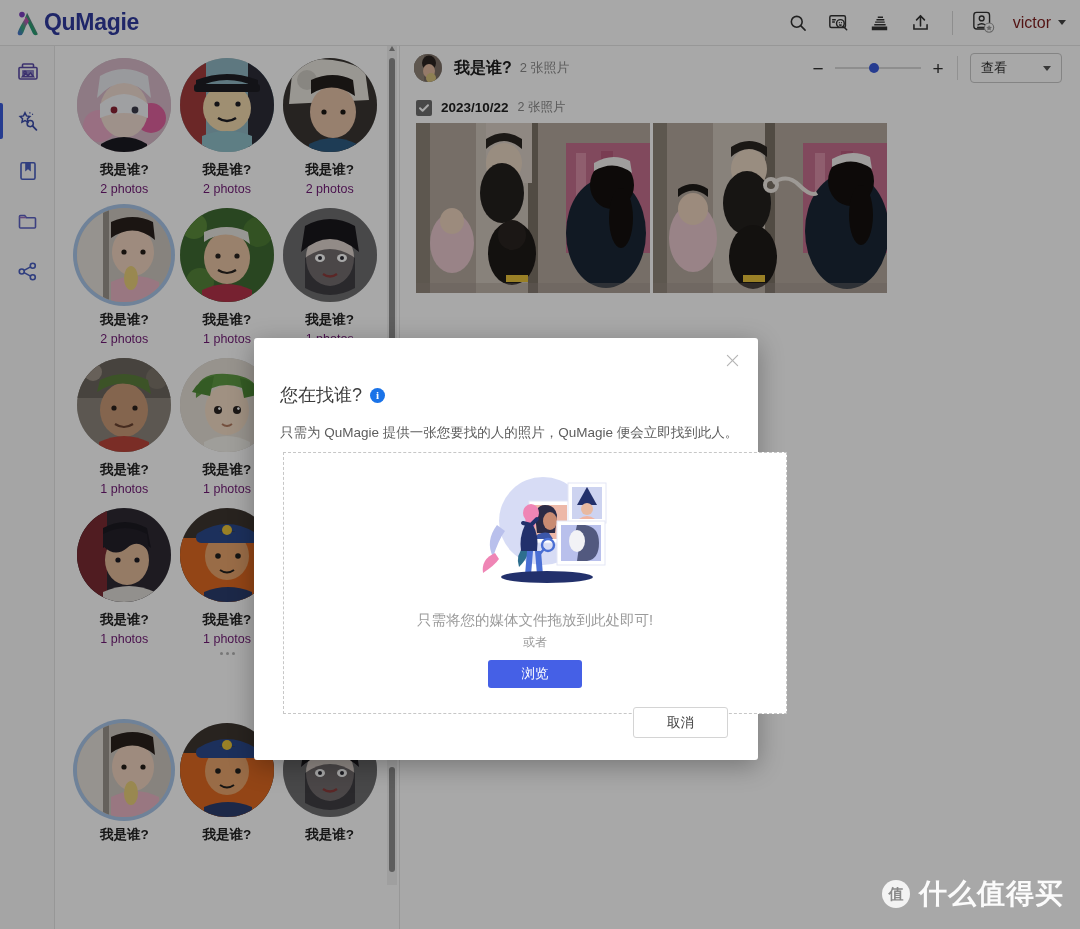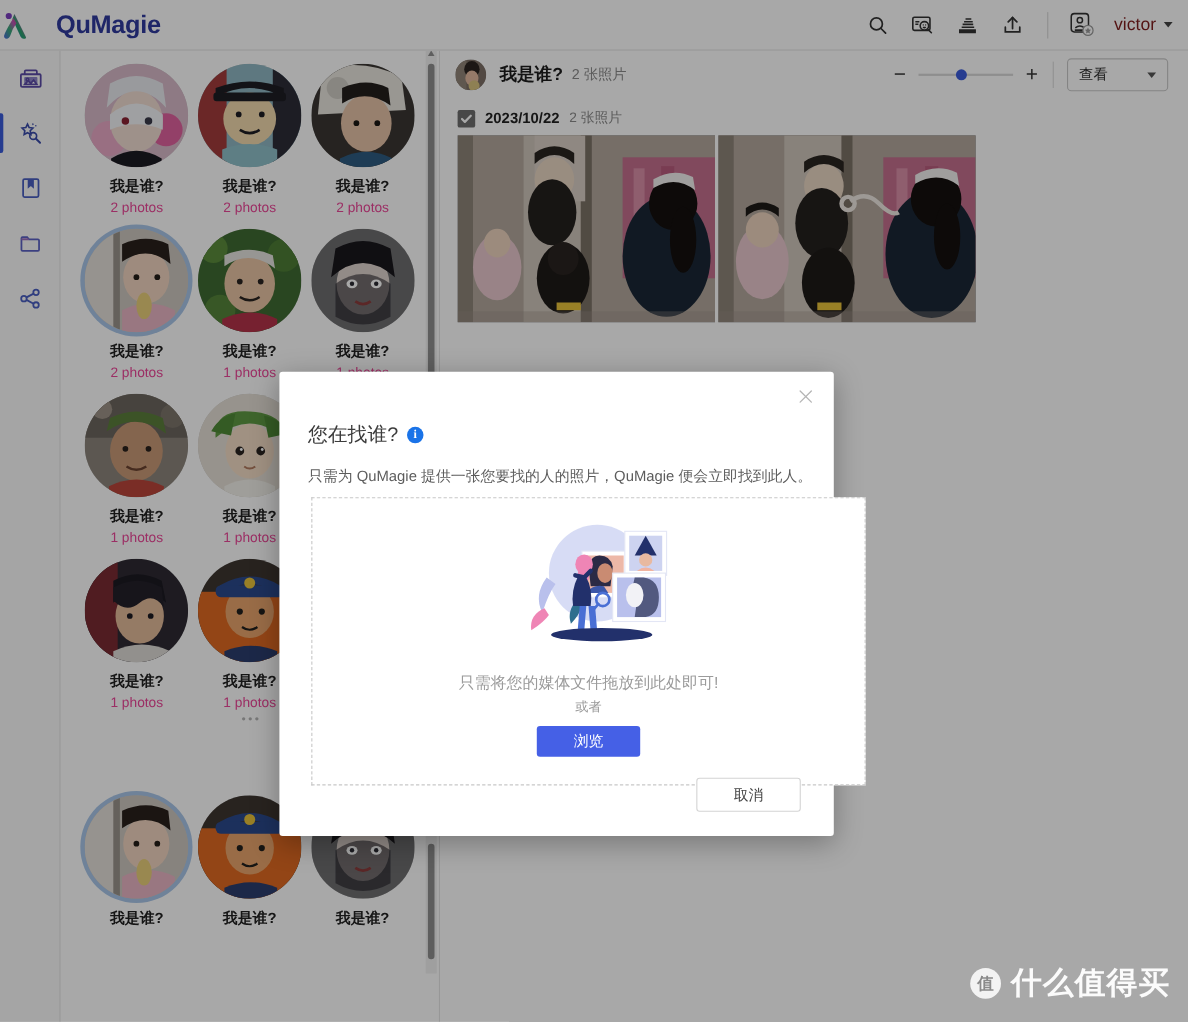--- a/index.html
+++ b/index.html
@@ -12,21 +12,21 @@
 
   
   .app-shade { position: absolute; inset: 0; background: rgba(0,0,0,0.34); z-index: 40; pointer-events: none; }
 
   
   .topbar {
     position: absolute; left: 0; top: 0; width: 1080px; height: 46px;
     background: #ffffff; border-bottom: 1px solid #e6e6e6;
     display: flex; align-items: center; z-index: 10;
   }
-  .brand { display: flex; align-items: center; gap: 21px; }
+  .brand { display: flex; align-items: center; gap: 0; padding-left: 14px; }
   .brand-logo { width: 30px; height: 30px; }
   .brand-name { font-size: 23px; font-weight: 700; color: #2f3a9e; letter-spacing: -0.3px; }
   .topbar-right { margin-left: auto; display: flex; align-items: center; gap: 17px; padding-right: 14px; }
   .ticon { width: 24px; height: 24px; display: flex; align-items: center; justify-content: center; cursor: pointer; }
   .tb-div { width: 1px; height: 24px; background: #d8d8d8; margin: 0 2px; }
   .user-chip { display: flex; align-items: center; gap: 7px; cursor: pointer; }
   .user-name { font-size: 16px; color: #7f1d1d; }
   .caret { width: 0; height: 0; border-left: 4px solid transparent; border-right: 4px solid transparent; border-top: 5px solid #444; }
 
   
@@ -66,21 +66,21 @@
     display: grid; grid-template-columns: repeat(3, 1fr);
     padding: 4px 18px 0 18px; row-gap: 4px;
   }
   .pcell { display: flex; flex-direction: column; align-items: center; padding-top: 8px; cursor: pointer; }
   .pface {
     width: 94px; height: 94px; border-radius: 50%; overflow: hidden;
     background: #c9c9c9; position: relative;
   }
   .pcell.sel .pface { box-shadow: 0 0 0 4px #a9c6e8; }
   .pname { font-size: 13.5px; font-weight: 700; color: #222; margin-top: 9px; }
-  .pcount { font-size: 12.5px; color: #ec4899; margin-top: 3px; }
+  .pcount { font-size: 12.5px; color: #701a75; margin-top: 3px; }
 
   .more-dots { display: flex; justify-content: center; gap: 3px; padding: 6px 0 4px; }
   .more-dots i { width: 3px; height: 3px; background: #b5b5b5; border-radius: 50%; display: block; }
 
   .recent-head { padding: 14px 0 4px 20px; font-size: 16px; font-weight: 700; color: #222; }
 
   
   .vsb { position: absolute; right: 2px; width: 10px; }
   .vsb .track { position: absolute; inset: 0; background: #f1f1f1; }
   .vsb .arrow-up {

